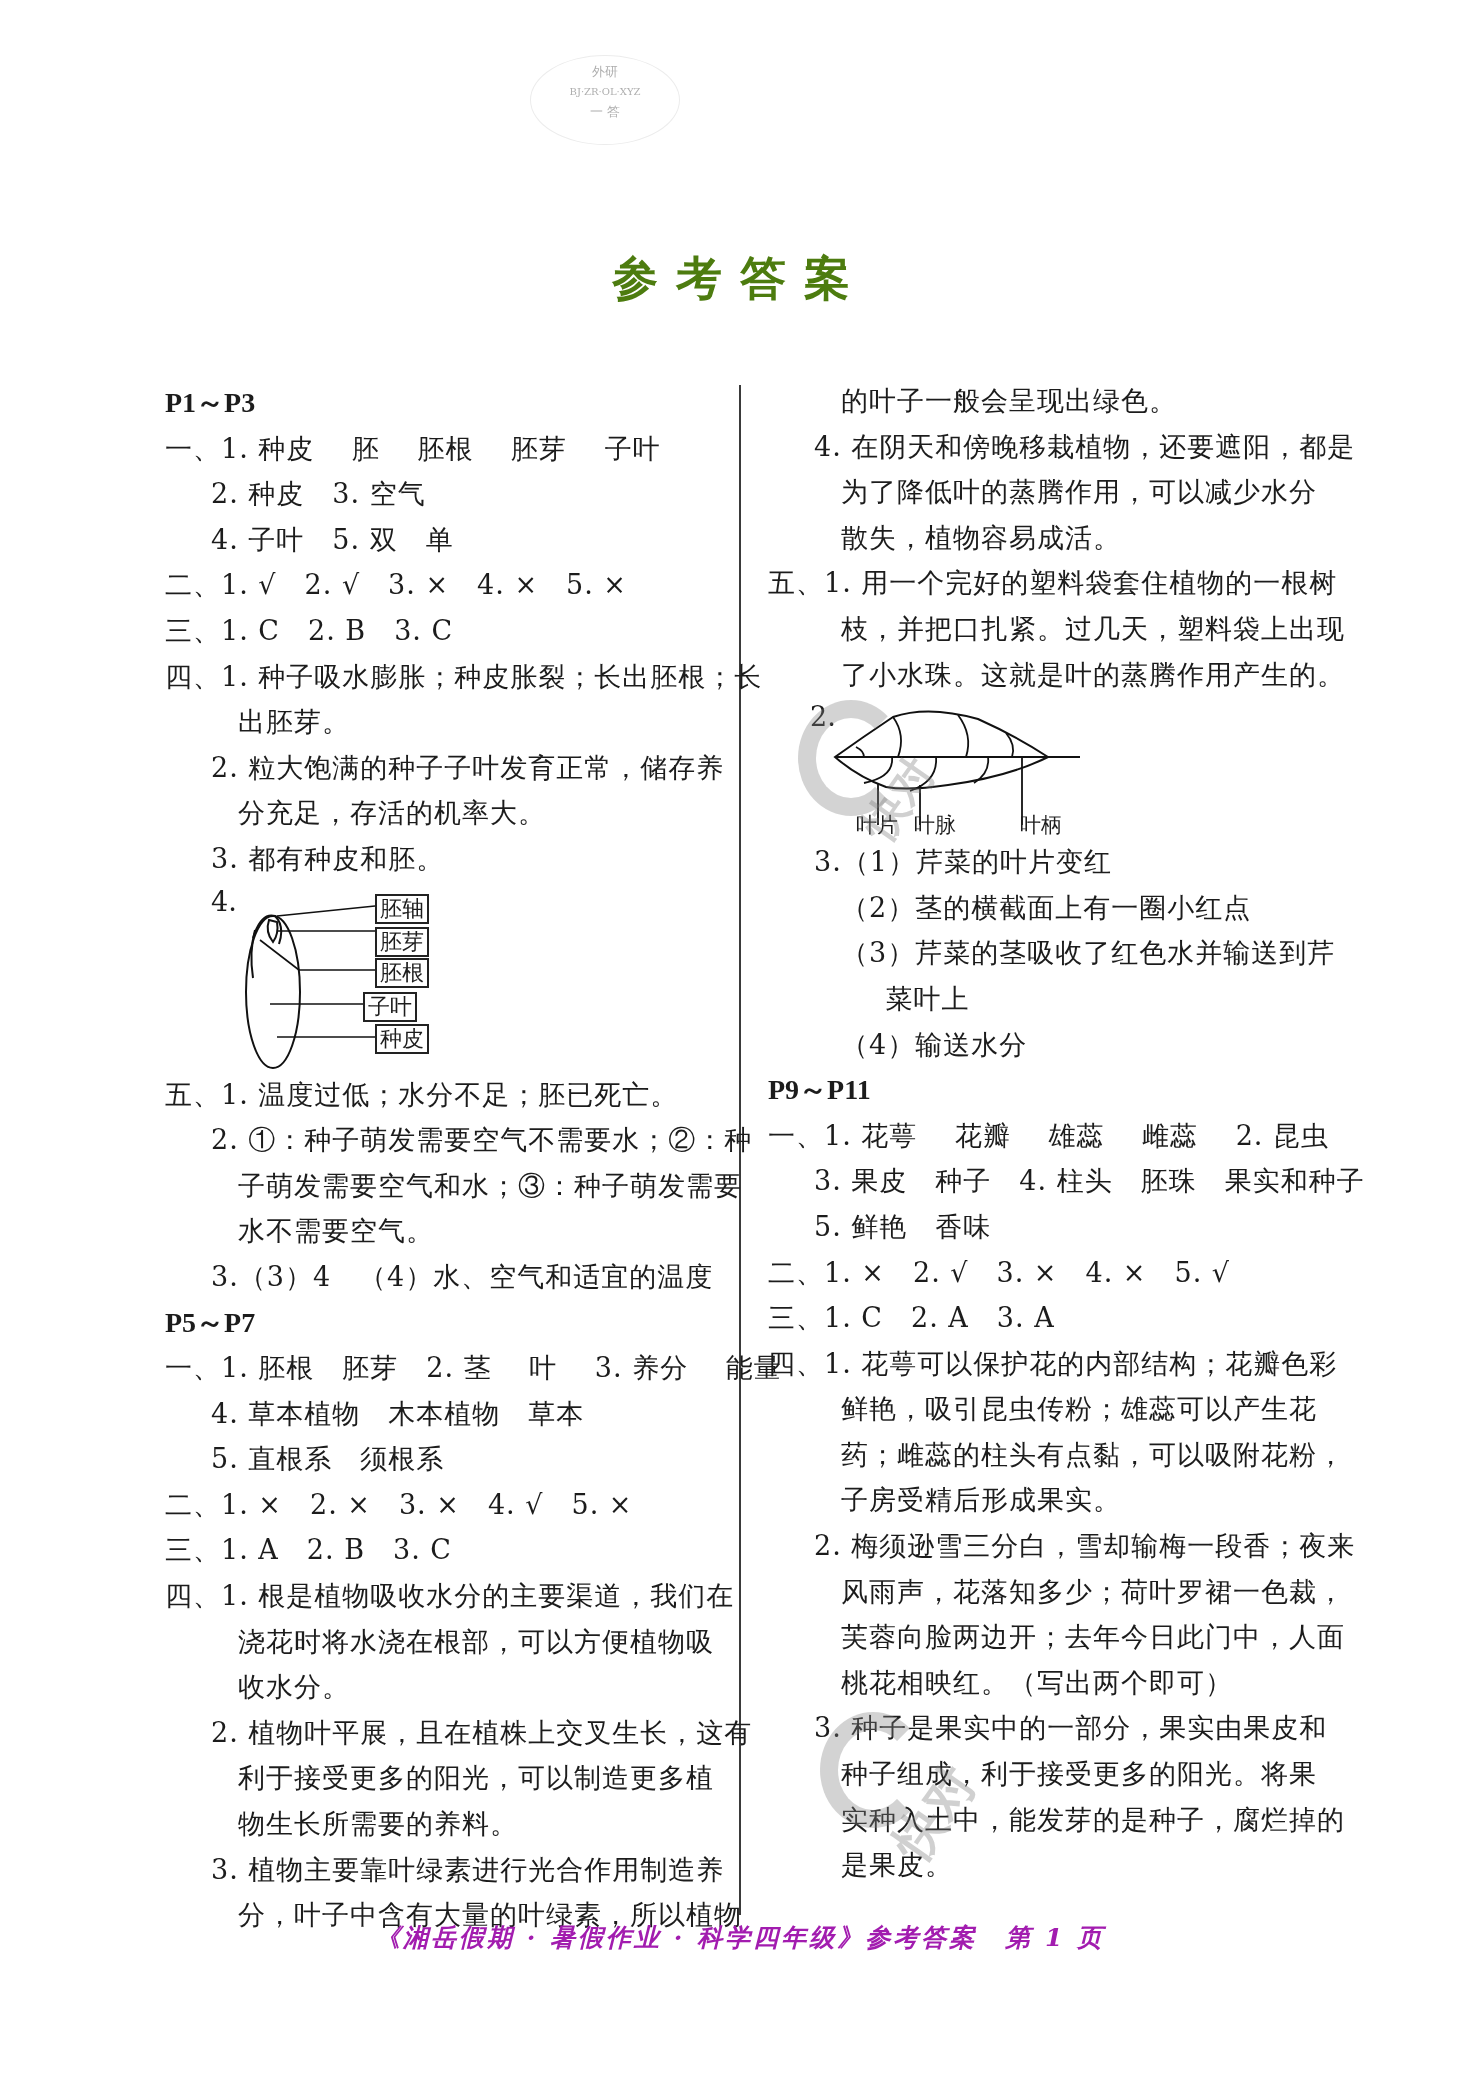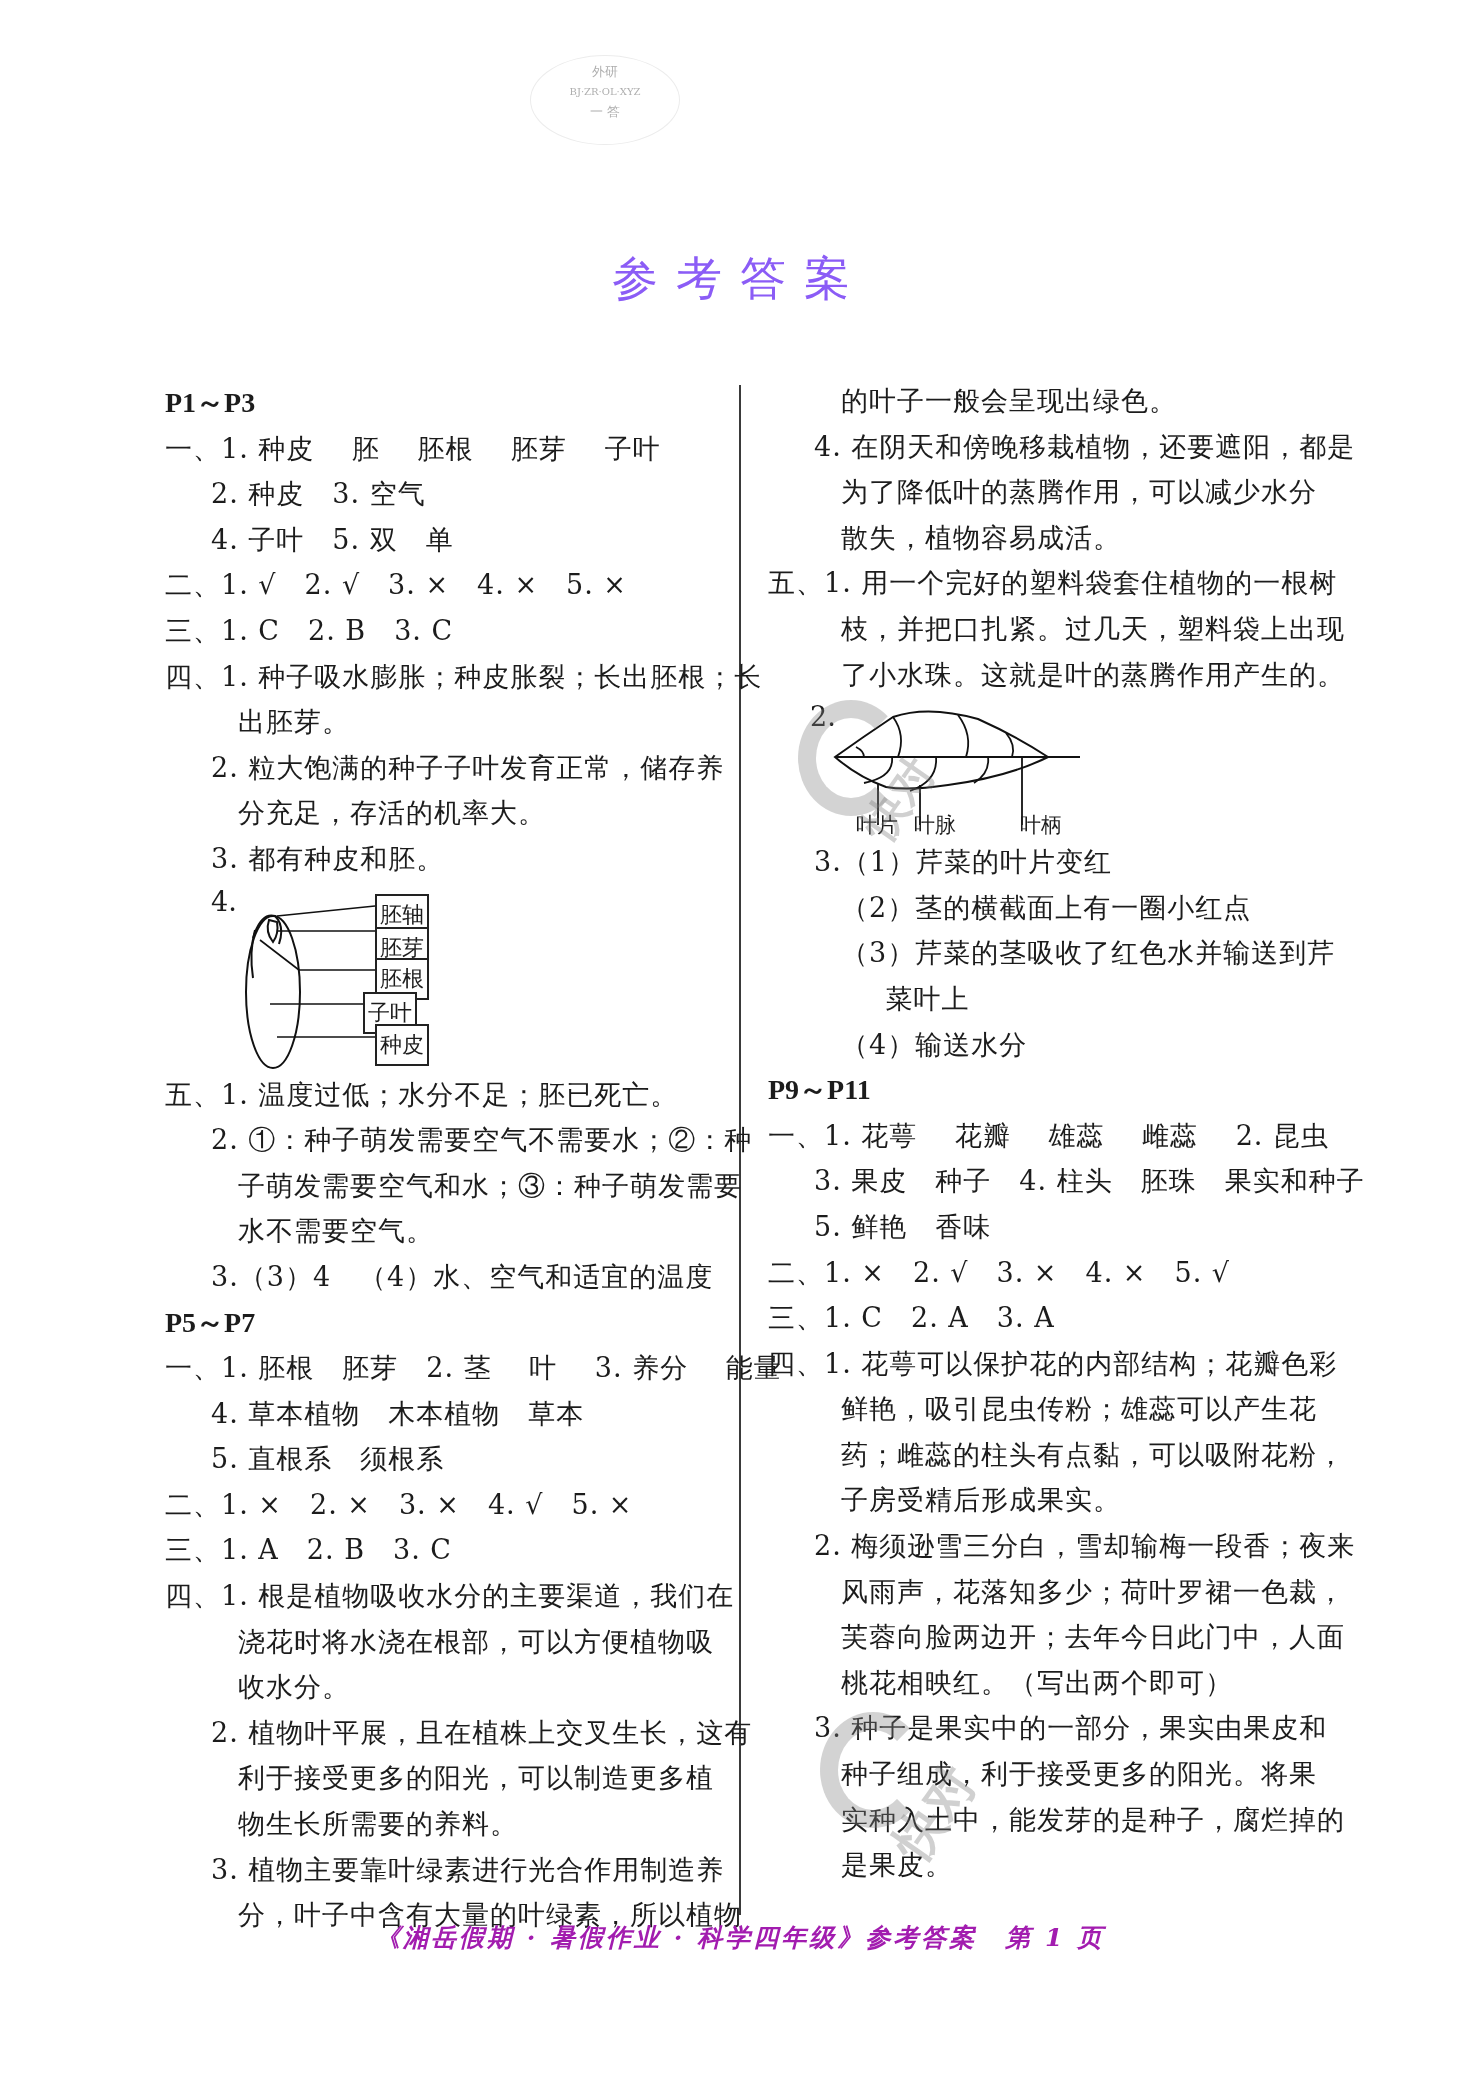--- a/index.html
+++ b/index.html
@@ -11,21 +11,21 @@
     .stamp {
       position: absolute; left: 530px; top: 55px; width: 150px; height: 90px;
       border-radius: 50%; border: 1px solid #ececec; color: #9a9a9a;
       font-size: 13px; text-align: center; line-height: 20px; padding-top: 6px;
       box-sizing: border-box;
     }
     .stamp div { opacity: 0.8; }
     .title {
       position: absolute; left: 0; width: 1480px; top: 248px; text-align: center;
       font-family: "DejaVu Sans", "Liberation Sans", sans-serif;
-      font-size: 46px; font-weight: normal; letter-spacing: 18px; color: #8b5cf6;
+      font-size: 46px; font-weight: bold; letter-spacing: 18px; color: #4d7c0f;
     }
     .divider {
       position: absolute; left: 739px; top: 385px; width: 2px; height: 1530px;
       background: #3a3a3a;
     }
     .col { position: absolute; top: 380px; width: 570px; }
     .col.left { left: 165px; }
     .col.right { left: 768px; top: 378px; }
     .line {
       font-size: 27px; line-height: 45.6px; height: 45.6px; white-space: pre;
@@ -38,21 +38,21 @@
     .ind0 { padding-left: 0; }
     .ind1 { padding-left: 46px; }
     .ind2 { padding-left: 73px; }
     .ind3 { padding-left: 80px; }
     .figure { position: relative; }
     .fig-label {
       position: absolute; font-size: 27px;
     }
     .box-label {
       position: absolute; border: 2px solid #222; font-size: 22px; line-height: 26px;
-      padding: 6px 3px; background: #fff; font-family: "DejaVu Sans", sans-serif;
+      padding: 0 3px; background: #fff; font-family: "DejaVu Sans", sans-serif;
     }
     .leaf-label { position: absolute; font-size: 21px; font-family: "DejaVu Sans", sans-serif; }
     .watermark {
       position: absolute; color: rgba(120,120,120,0.35);
       font-family: "DejaVu Sans", sans-serif; font-weight: bold;
       pointer-events: none;
     }
     .wm-ring {
       position: absolute; border: 18px solid rgba(130,130,130,0.35); border-radius: 50%;
       border-right-color: transparent;

